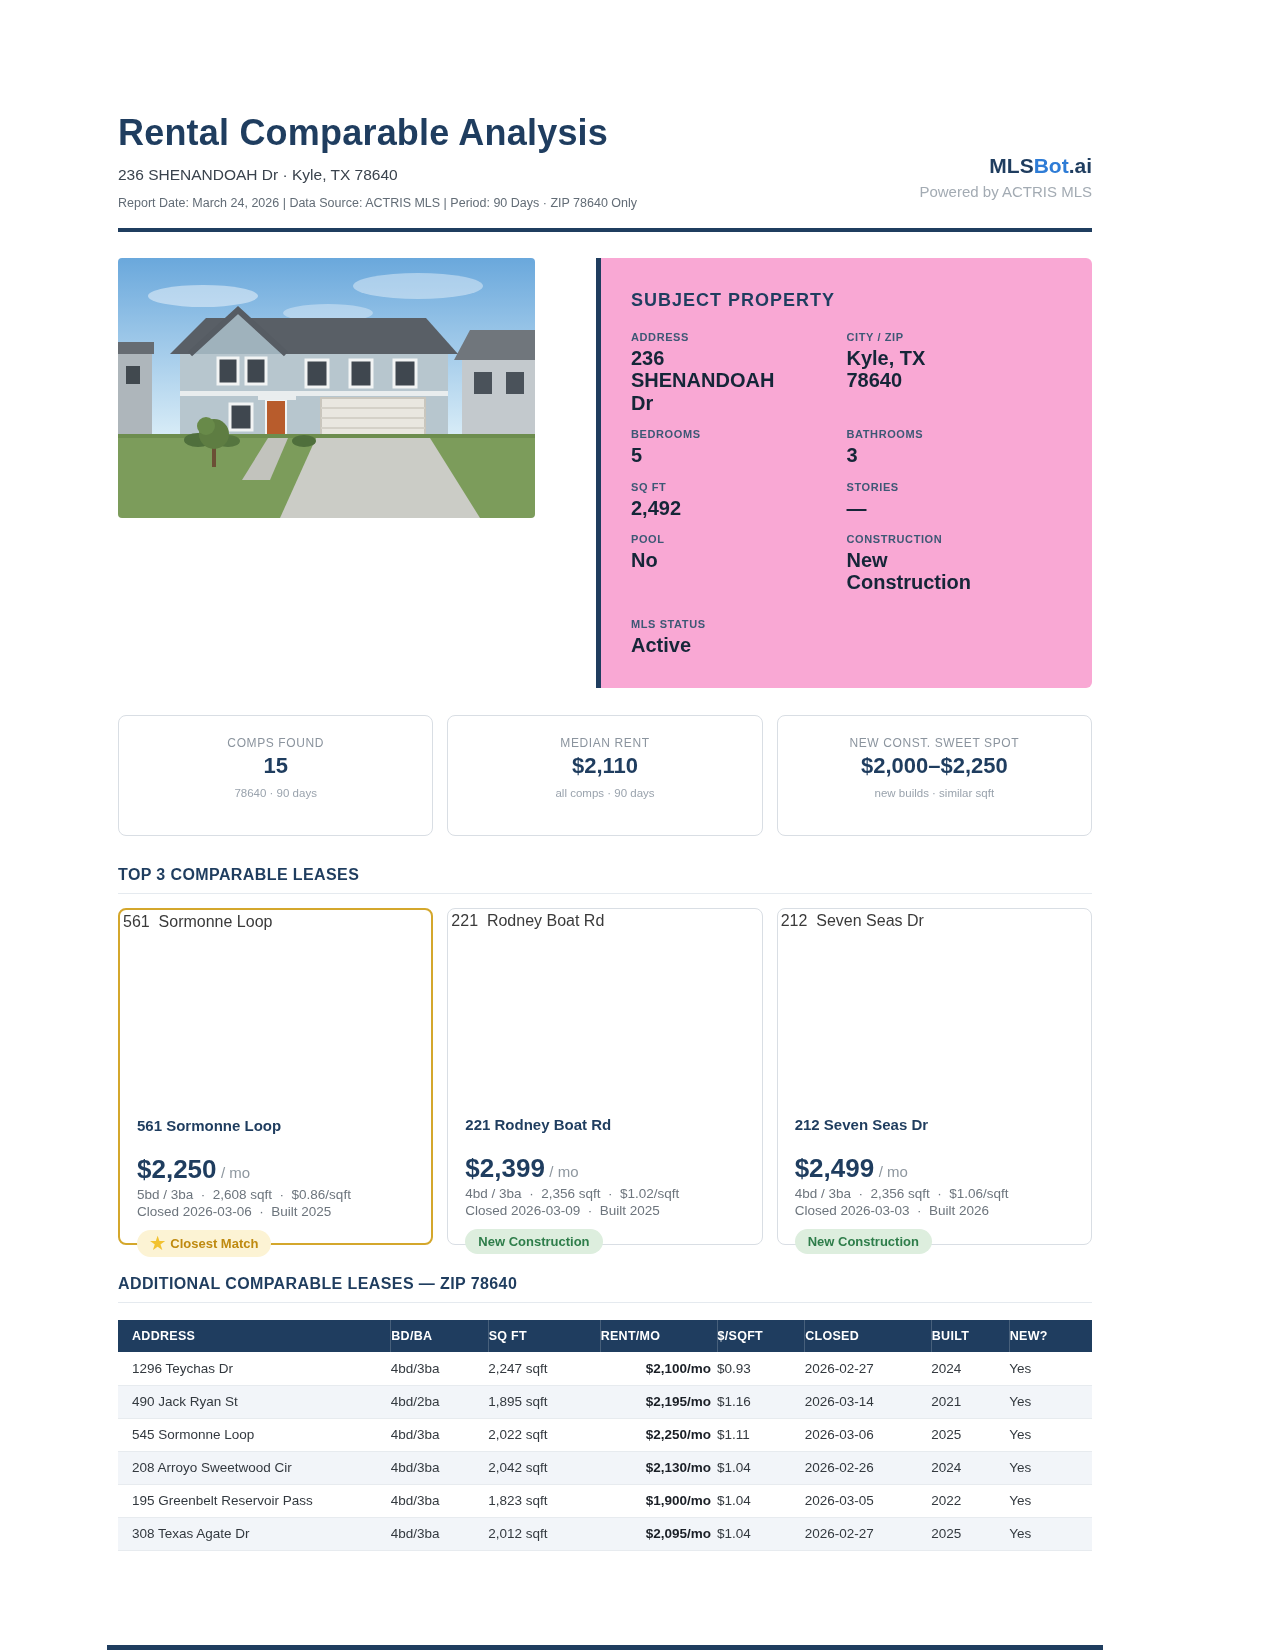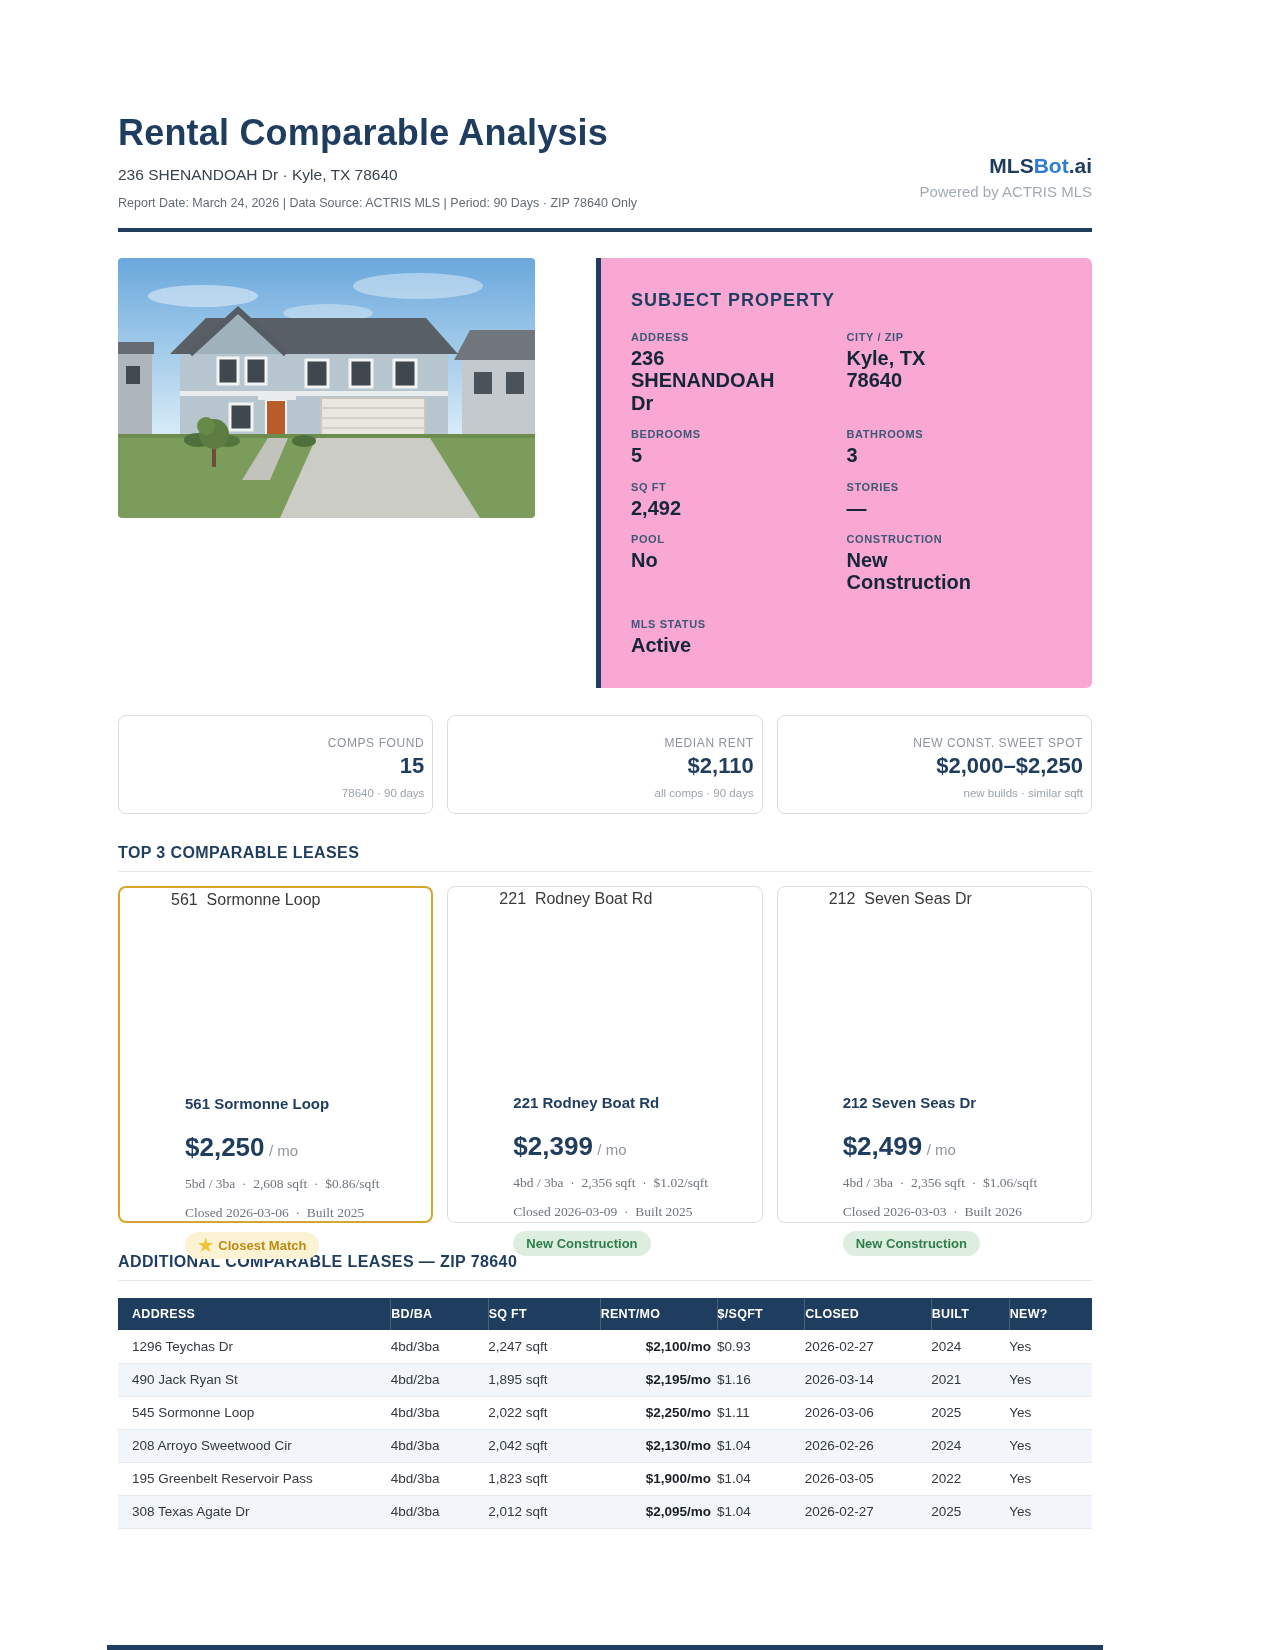--- a/index.html
+++ b/index.html
@@ -25,41 +25,41 @@
   .subject-panel { width:496px; min-height:360px; background:#f9a8d4; border-left:5px solid var(--navy);
                    border-radius:0 6px 6px 0; padding:32px 30px; flex:none; }
   .subject-panel h2 { font-size:18px; font-weight:bold; letter-spacing:1px; color:var(--navy); margin-bottom:20px; }
   .sub-grid { display:grid; grid-template-columns:1fr 1fr; row-gap:14px; }
   .field .lbl { font-size:11px; font-weight:bold; letter-spacing:0.6px; color:#3d5875; margin-bottom:4px; }
   .field .val { font-size:20px; font-weight:bold; color:#152638; line-height:1.12; max-width:135px; }
   .field.gap { margin-top:10px; }
 
   
   .stats { display:grid; grid-template-columns:repeat(3,1fr); gap:14px; margin-top:27px; }
-  .stat { border:1px solid #d9dee4; border-radius:8px; text-align:right; padding:20px 8px 14px; }
+  .stat { border:1px solid #d9dee4; border-radius:8px; text-align:center; padding:20px 8px 36px; }
   .stat .s-lbl { font-size:12px; letter-spacing:0.6px; color:#8b949e; }
   .stat .s-val { font-size:22px; font-weight:bold; color:var(--navy); margin-top:3px; }
   .stat .s-sub { font-size:11.5px; color:#9aa3ad; margin-top:8px; }
 
   
   .sec-h { margin-top:30px; font-size:16px; font-weight:bold; letter-spacing:0.4px; color:var(--navy);
            padding-bottom:9px; border-bottom:1px solid #e5eaef; }
 
   
   .comps { display:grid; grid-template-columns:repeat(3,1fr); gap:14px; margin-top:14px; }
-  .comp { position:relative; border:1px solid #d9dee4; border-radius:8px; background:#fff; height:337px;padding-left:48px; }
+  .comp { position:relative; border:1px solid #d9dee4; border-radius:8px; background:#fff; height:337px; }
   .comp.best { border:2px solid var(--gold); }
   .comp .img-area { position:relative; height:203px; }
   .comp .img-alt { position:absolute; top:3px; left:3px; font-size:16px; color:#3a3a3a; white-space:pre; }
   .comp .body { padding:4px 17px 0; }
   .comp .c-name { font-size:15px; font-weight:bold; color:var(--navy); }
   .comp .c-price { margin-top:20px; }
   .comp .c-price .amt { font-size:26px; font-weight:bold; color:var(--navy); }
   .comp .c-price .per { font-size:15px; color:#8e979f; }
-  .comp .c-specs, .comp .c-closed { font-size:13.5px; color:#6d757d; margin-top:13px; white-space:pre-wrap;font-family:Liberation Serif, serif; }
+  .comp .c-specs, .comp .c-closed { font-size:13.5px; color:#6d757d; margin-top:2px; white-space:pre-wrap; }
   .badge { display:inline-flex; align-items:center; margin-top:11px; border-radius:999px;
            font-size:13px; font-weight:bold; padding:5px 13px; }
   .badge.gold { background:#fcf3d4; color:#bf8a10; }
   .badge.gold .star { color:#f2c230; font-size:17px; margin-right:5px; line-height:1; }
   .badge.green { background:#ddeede; color:#2e7d4a; }
 
   
   table.comps-tbl { width:100%; border-collapse:collapse; margin-top:17px; font-size:13.5px; }
   .comps-tbl thead th { background:var(--navy); color:#fff; font-size:12.5px; font-weight:bold; letter-spacing:0.3px;
                         text-align:left; height:32px; border-right:1px solid rgba(255,255,255,0.18); }

